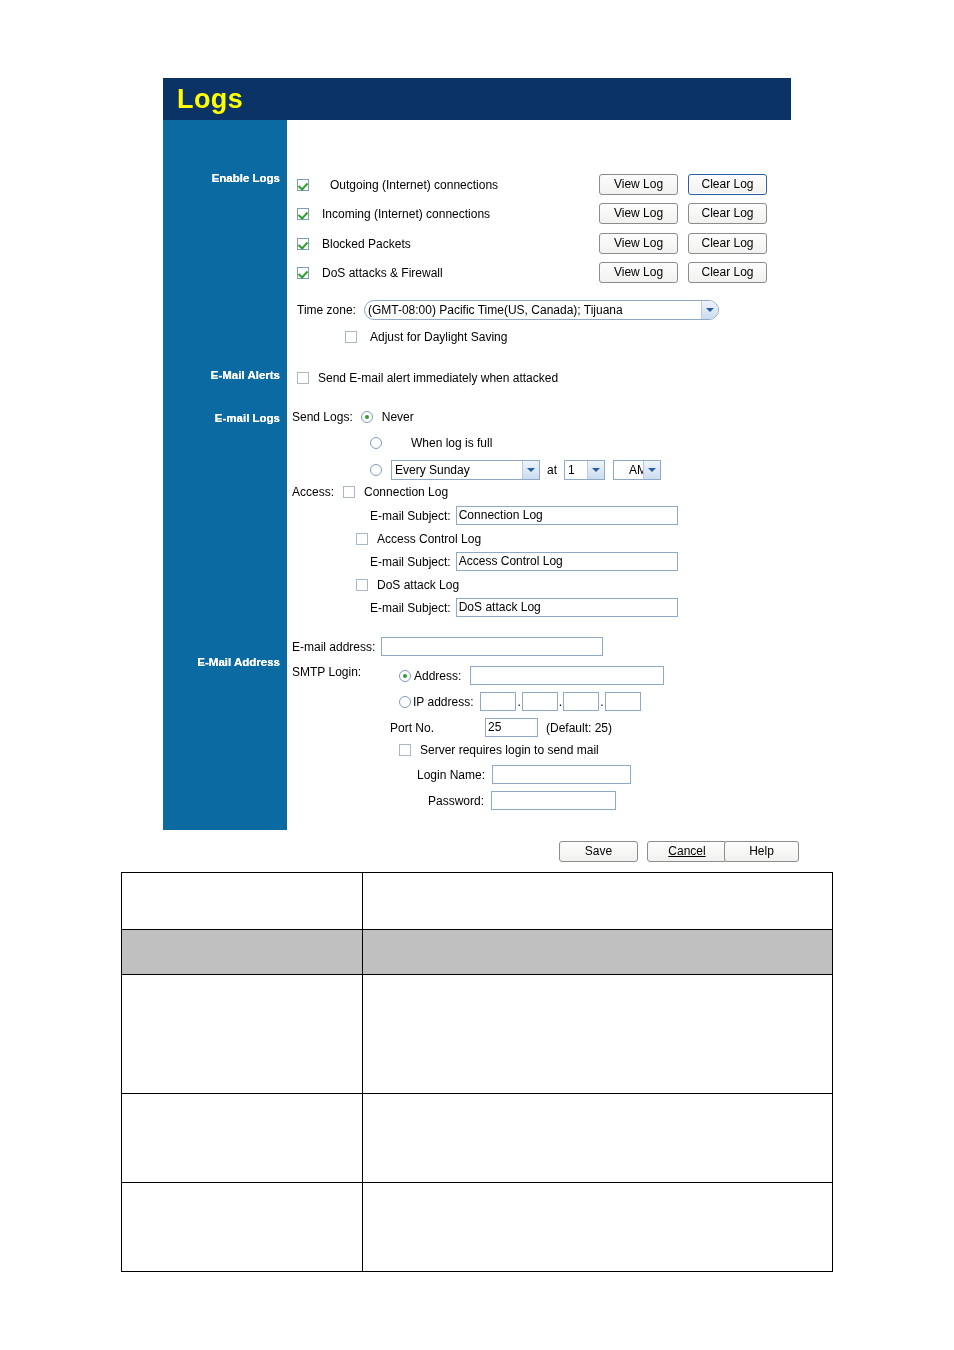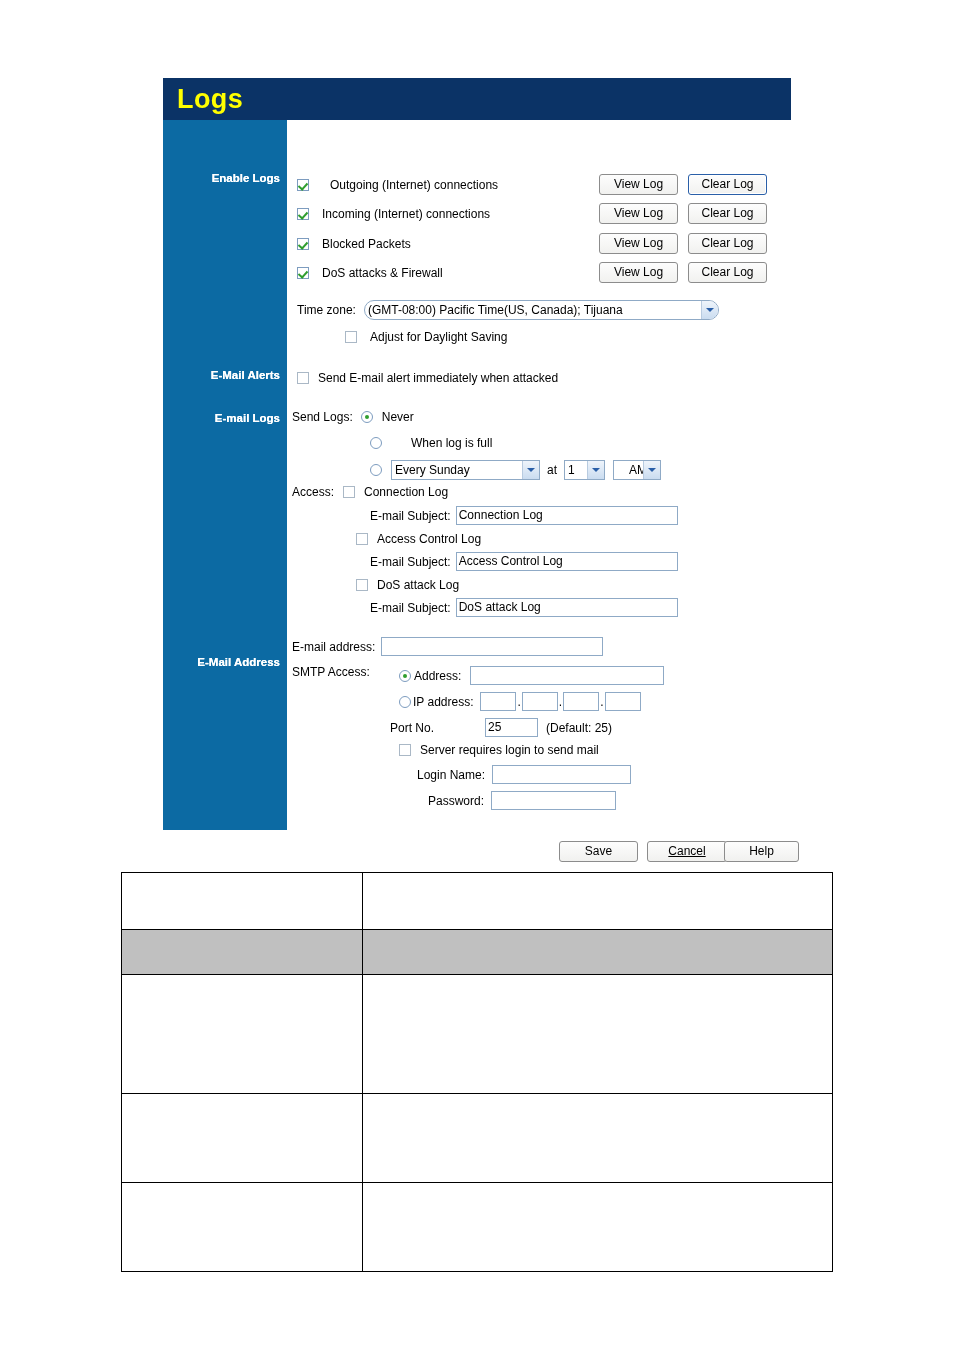--- a/index.html
+++ b/index.html
@@ -342,21 +342,21 @@
         <span class="lbl">E-mail Subject:</span>
         <span class="tbox" style="margin-left:5px; width:222px;">DoS attack Log</span>
       </div>
 
       <div class="row" style="left:5px; top:517px;">
         <span class="lbl">E-mail address:</span>
         <span class="tbox" style="margin-left:6px; width:222px;"></span>
       </div>
 
       <div class="row" style="left:5px; top:545px;">
-        <span class="lbl">SMTP Access:</span>
+        <span class="lbl">SMTP Login:</span>
       </div>
 
       <div class="row" style="left:112px; top:546px;">
         <span class="radio selected"></span>
         <span class="lbl" style="margin-left:3px;">Address:</span>
         <span class="tbox" style="margin-left:9px; width:194px;"></span>
       </div>
 
       <div class="row" style="left:112px; top:572px;">
         <span class="radio"></span>

